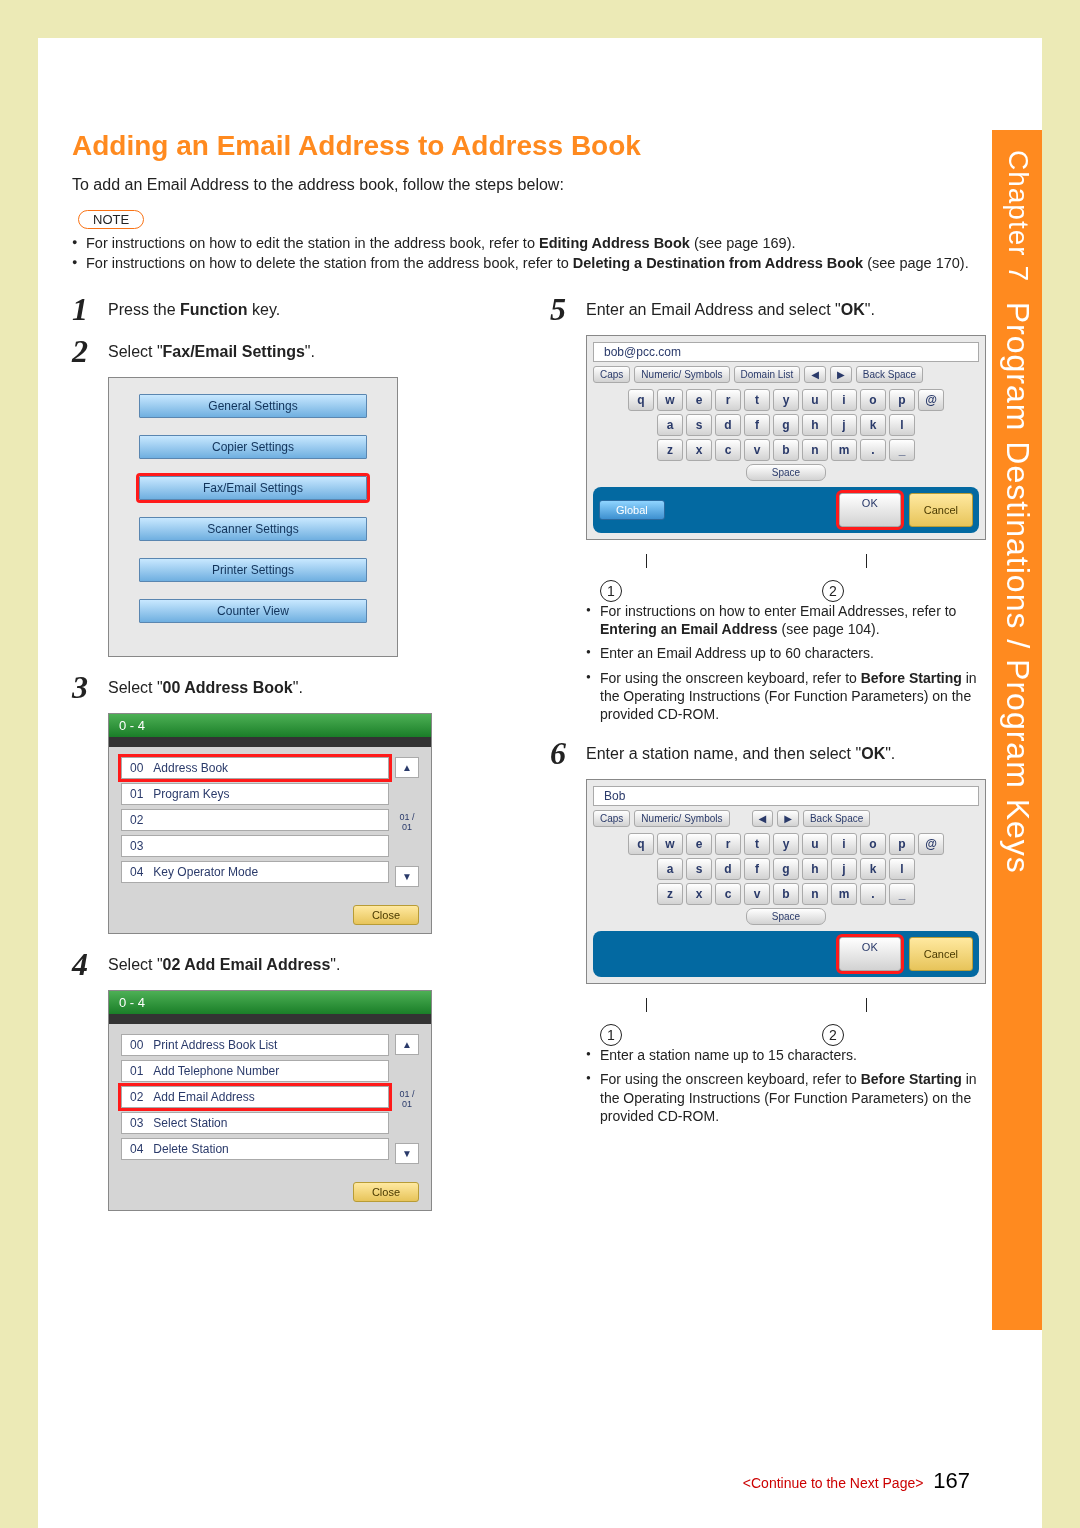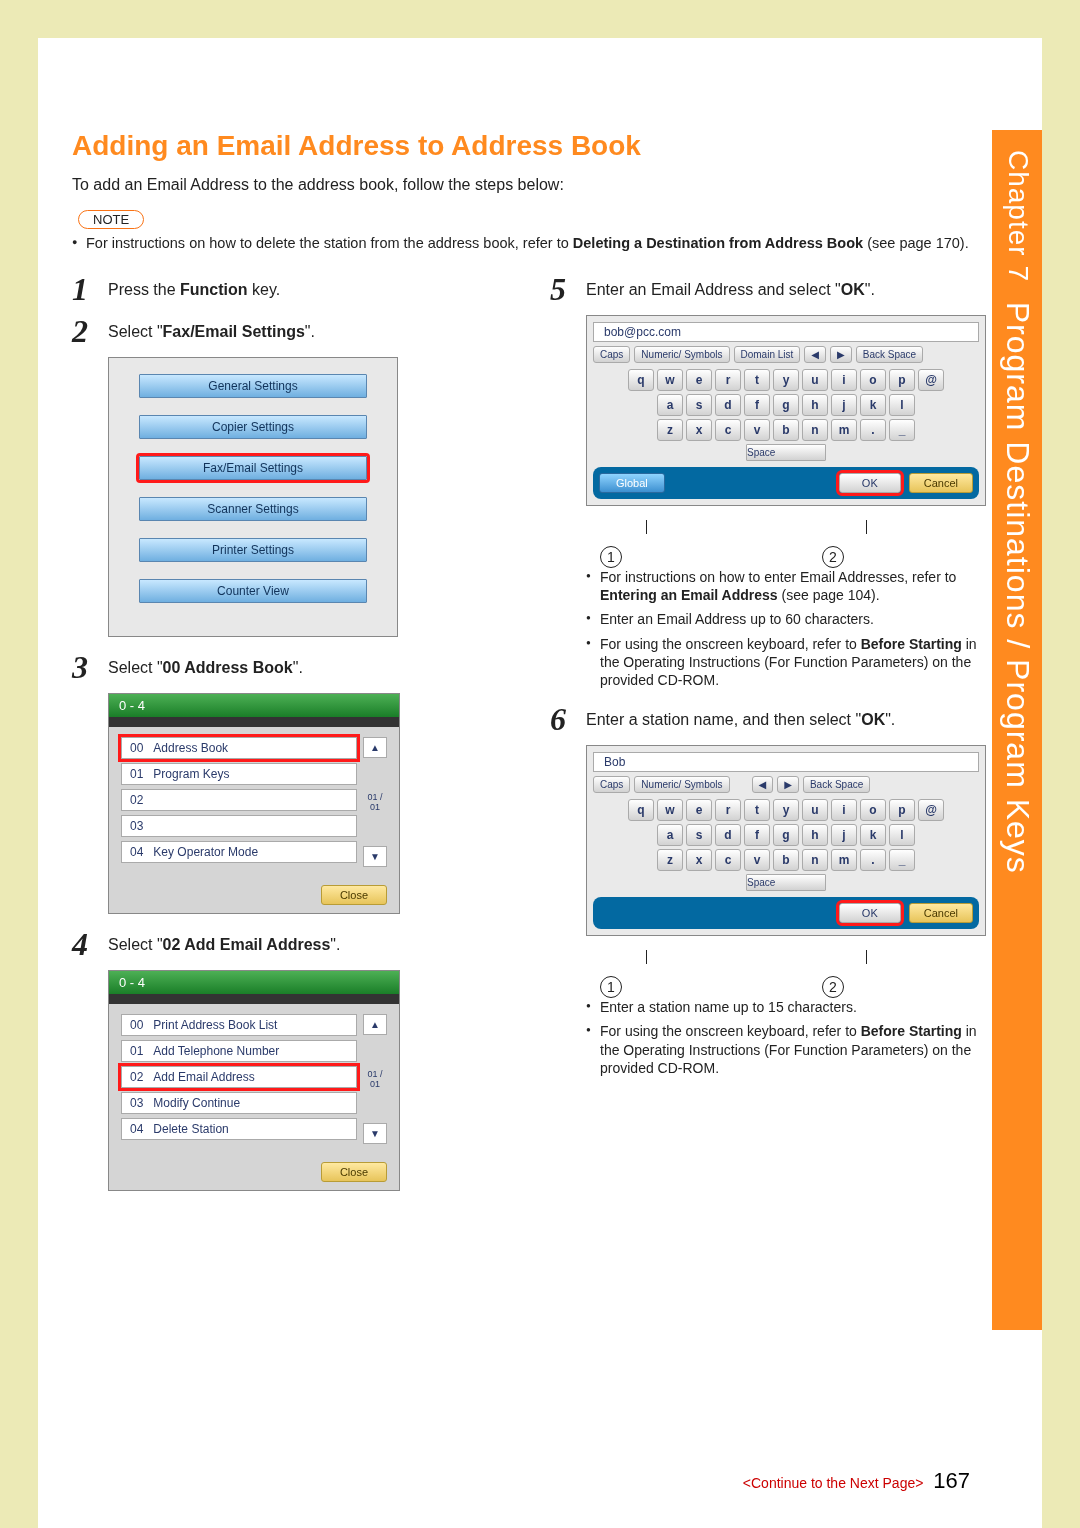--- a/index.html
+++ b/index.html
@@ -94,21 +94,21 @@
     border: 1px solid #5a86b0;
     border-radius: 1px;
     text-align: center;
     font-size: 12px;
     color: #11335a;
     padding: 4px 0;
     margin-bottom: 17px;
   }
   .menu-btn.hl { outline: 3px solid #ff1a1a; }
   .list-panel {
-    width: 292px;
+    width: 324px;
     background: #d5d5d5;
     border: 1px solid #888;
   }
   .list-header {
     background: linear-gradient(#4db055, #1a7e28);
     color: #fff;
     font-size: 13px;
     padding: 4px 10px;
   }
   .list-strip { background: #333; height: 10px; }
@@ -169,24 +169,24 @@
     font-size: 12px; font-weight: bold;
     display: flex; align-items: center; justify-content: center;
     color: #2a3a6a;
     border-radius: 3px;
   }
   .kb-space {
     width: 80px;
     background: linear-gradient(#fff,#d2d2d2);
     border: 1px solid #aaa;
     font-size: 10px;
-    text-align: left;
+    text-align: center;
     padding: 2px 0;
     margin: 2px auto 6px;
-    border-radius: 1px;
+    border-radius: 7px;
     color: #2a3a6a;
   }
   .kb-footer { background: #0369a1; padding: 6px; display: flex; justify-content: space-between; align-items: center; border-radius: 8px; }
   .kb-global {
     background: linear-gradient(#8fd4ff,#3d90d0);
     border: 1px solid #2a6a9f;
     color: #fff;
     font-size: 11px;
     padding: 3px 16px;
     border-radius: 3px;
@@ -198,21 +198,21 @@
     font-size: 11px;
     padding: 3px 22px;
     border-radius: 3px;
     color: #2a3a6a;
   }
   .kb-ok.hl { outline: 3px solid #ff1a1a; }
   .kb-cancel {
     background: linear-gradient(#ffe9a0,#e7c45a);
     border: 1px solid #b89c36;
     font-size: 11px;
-    padding: 3px 14px;
+    padding: 10px 14px;
     border-radius: 3px;
     color: #4a3a00;
     text-align: center;
   }
   .callouts { display: flex; gap: 120px; padding-left: 80px; margin-top: 8px; }
   .callout {
     width: 22px; height: 22px;
     border: 1.5px solid #222;
     border-radius: 50%;
     display: flex; align-items: center; justify-content: center;
@@ -255,20 +255,23 @@
 </div>
 
 <div class="content">
   <div class="heading">Adding an Email Address to Address Book</div>
   <div class="intro">To add an Email Address to the address book, follow the steps below:</div>
 
   <div class="note-box">
     <div class="note-badge">NOTE</div>
     <div class="note-list">
       <div class="note-item">
+        <span>For instructions on how to edit the station in the address book, refer to </span><span class="bold">Editing Address Book</span><span> (see page 169).</span>
+      </div>
+      <div class="note-item">
         <span>For instructions on how to delete the station from the address book, refer to </span><span class="bold">Deleting a Destination from Address Book</span><span> (see page 170).</span>
       </div>
     </div>
   </div>
 
   <div class="cols">
 
     <div class="col">
       <div class="step">
           <div class="step-num">1</div>
@@ -342,21 +345,21 @@
             <div class="list-row">
                 <span>01</span>
                 <span>Add Telephone Number</span>
               </div>
             <div class="list-row hl">
                 <span>02</span>
                 <span>Add Email Address</span>
               </div>
             <div class="list-row">
                 <span>03</span>
-                <span>Modify Continue</span>
+                <span>Select Station</span>
               </div>
             <div class="list-row">
                 <span>04</span>
                 <span>Delete Station</span>
               </div>
           </div>
           <div class="arrows">
             <div class="arrow-btn">▲</div>
             <div style="font-size:9px;text-align:center;">01 / 01</div>
             <div class="arrow-btn">▼</div>

